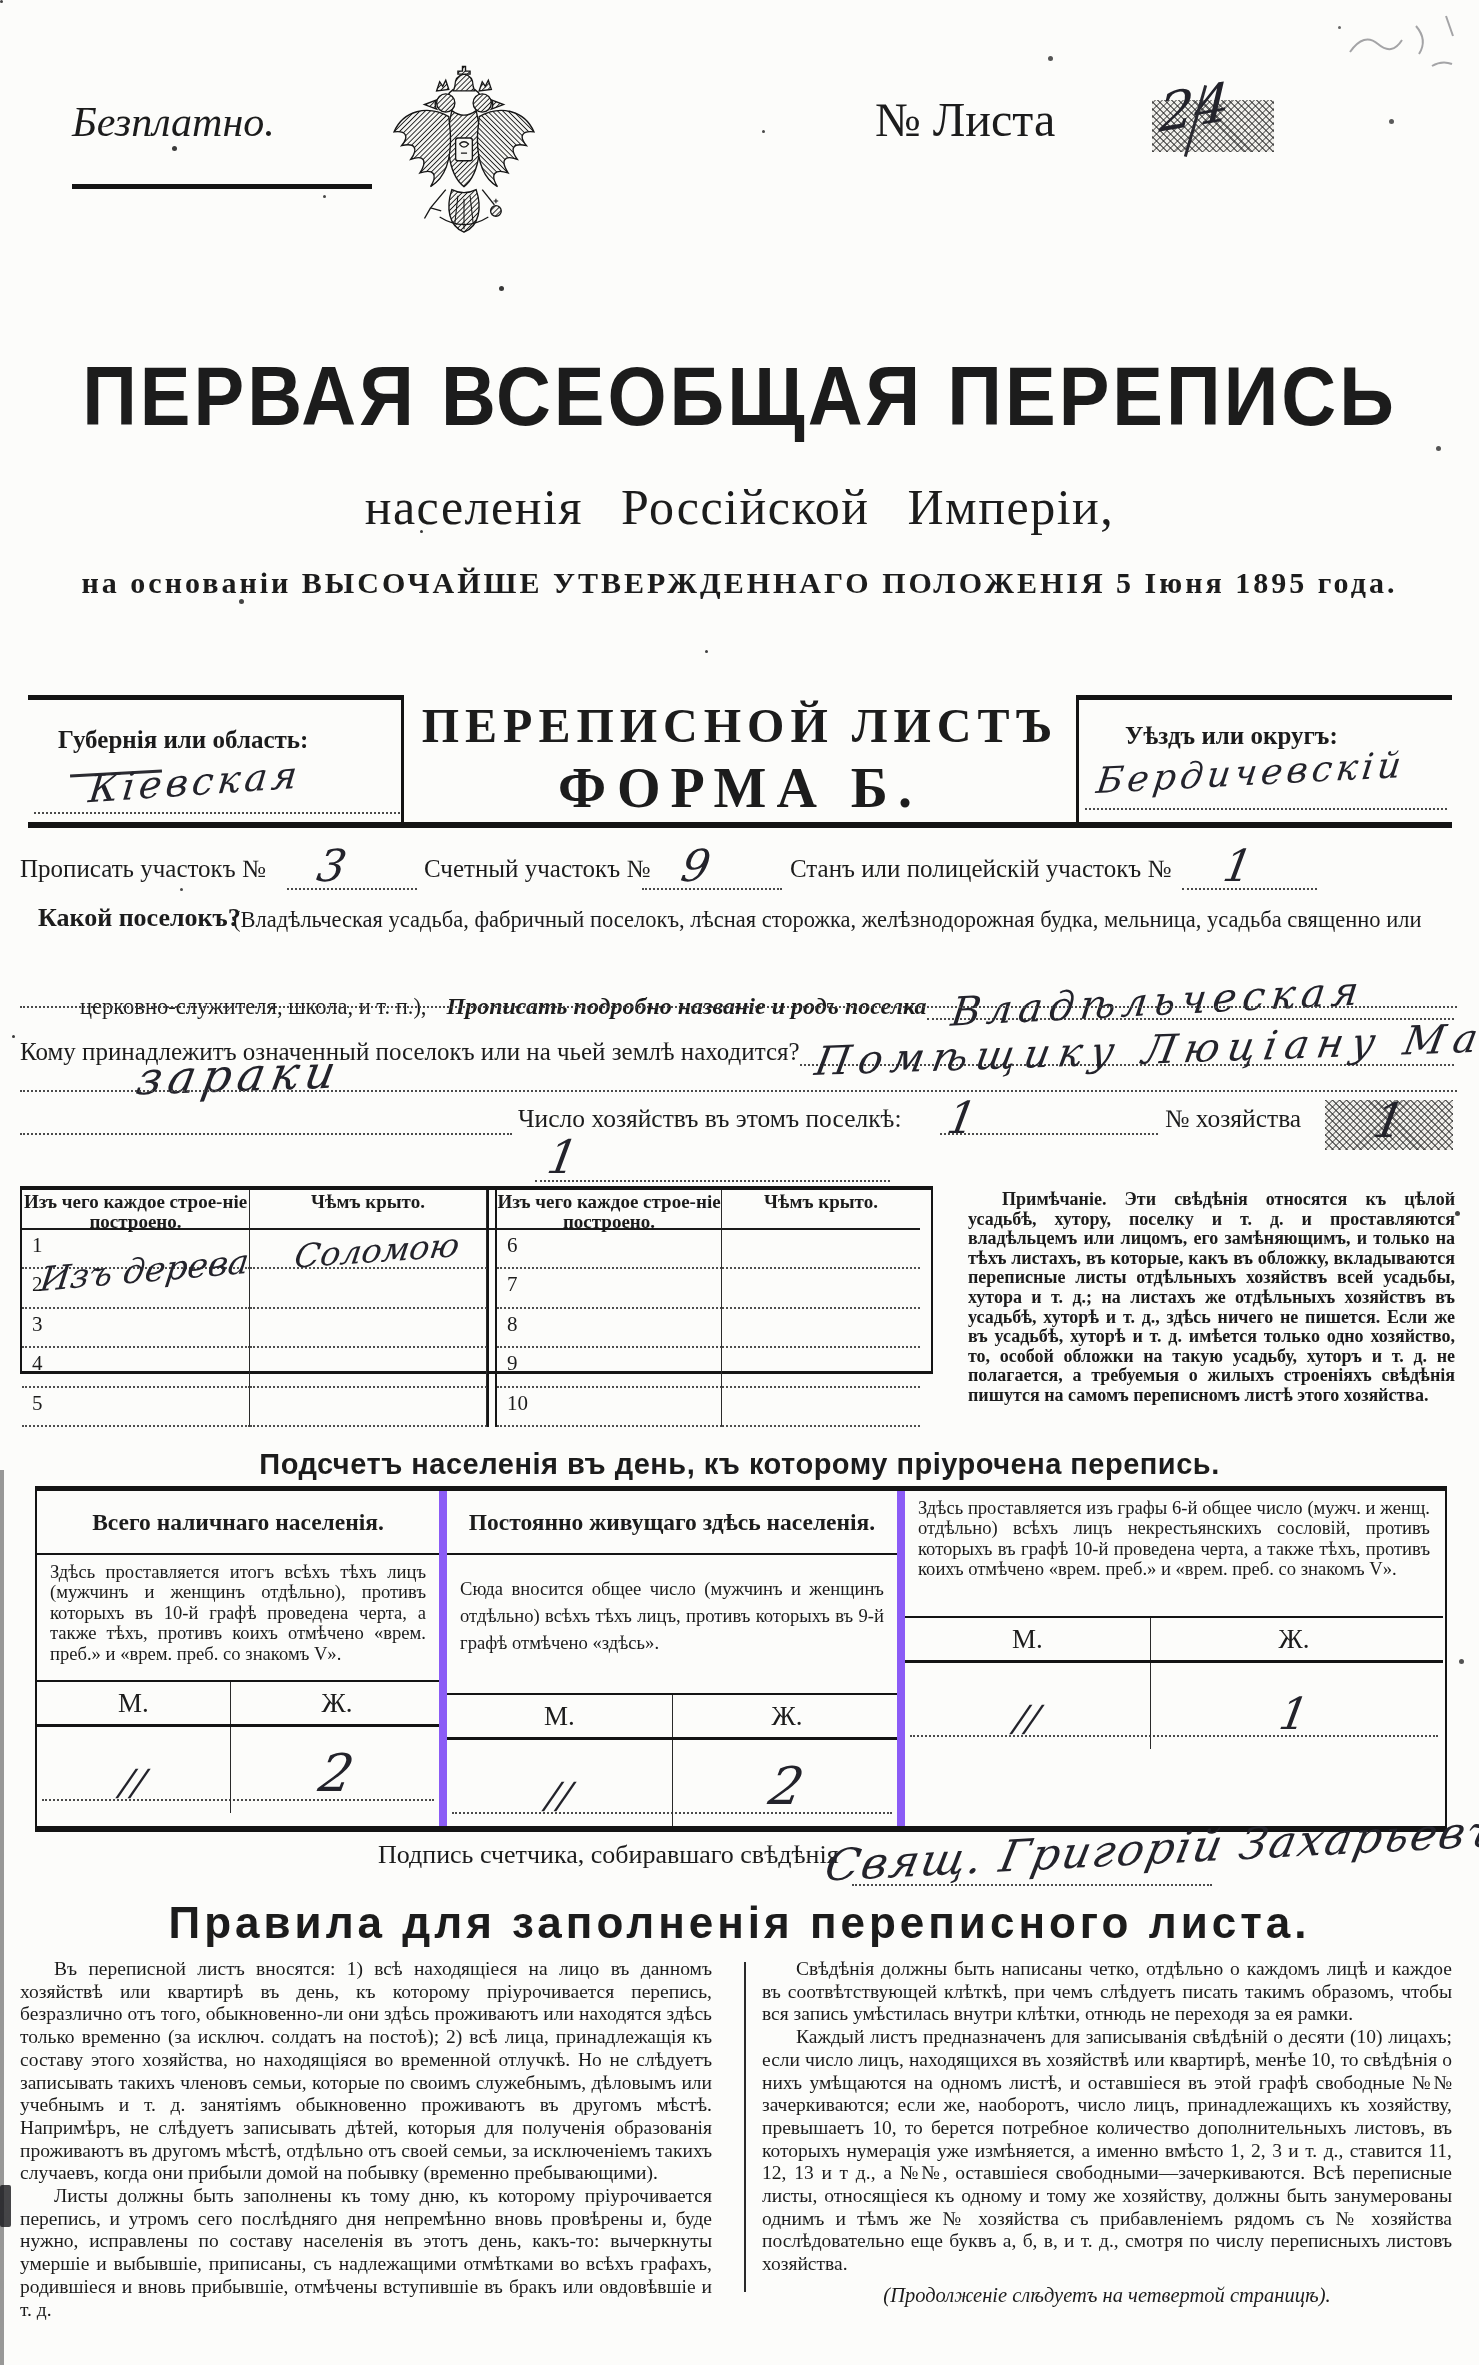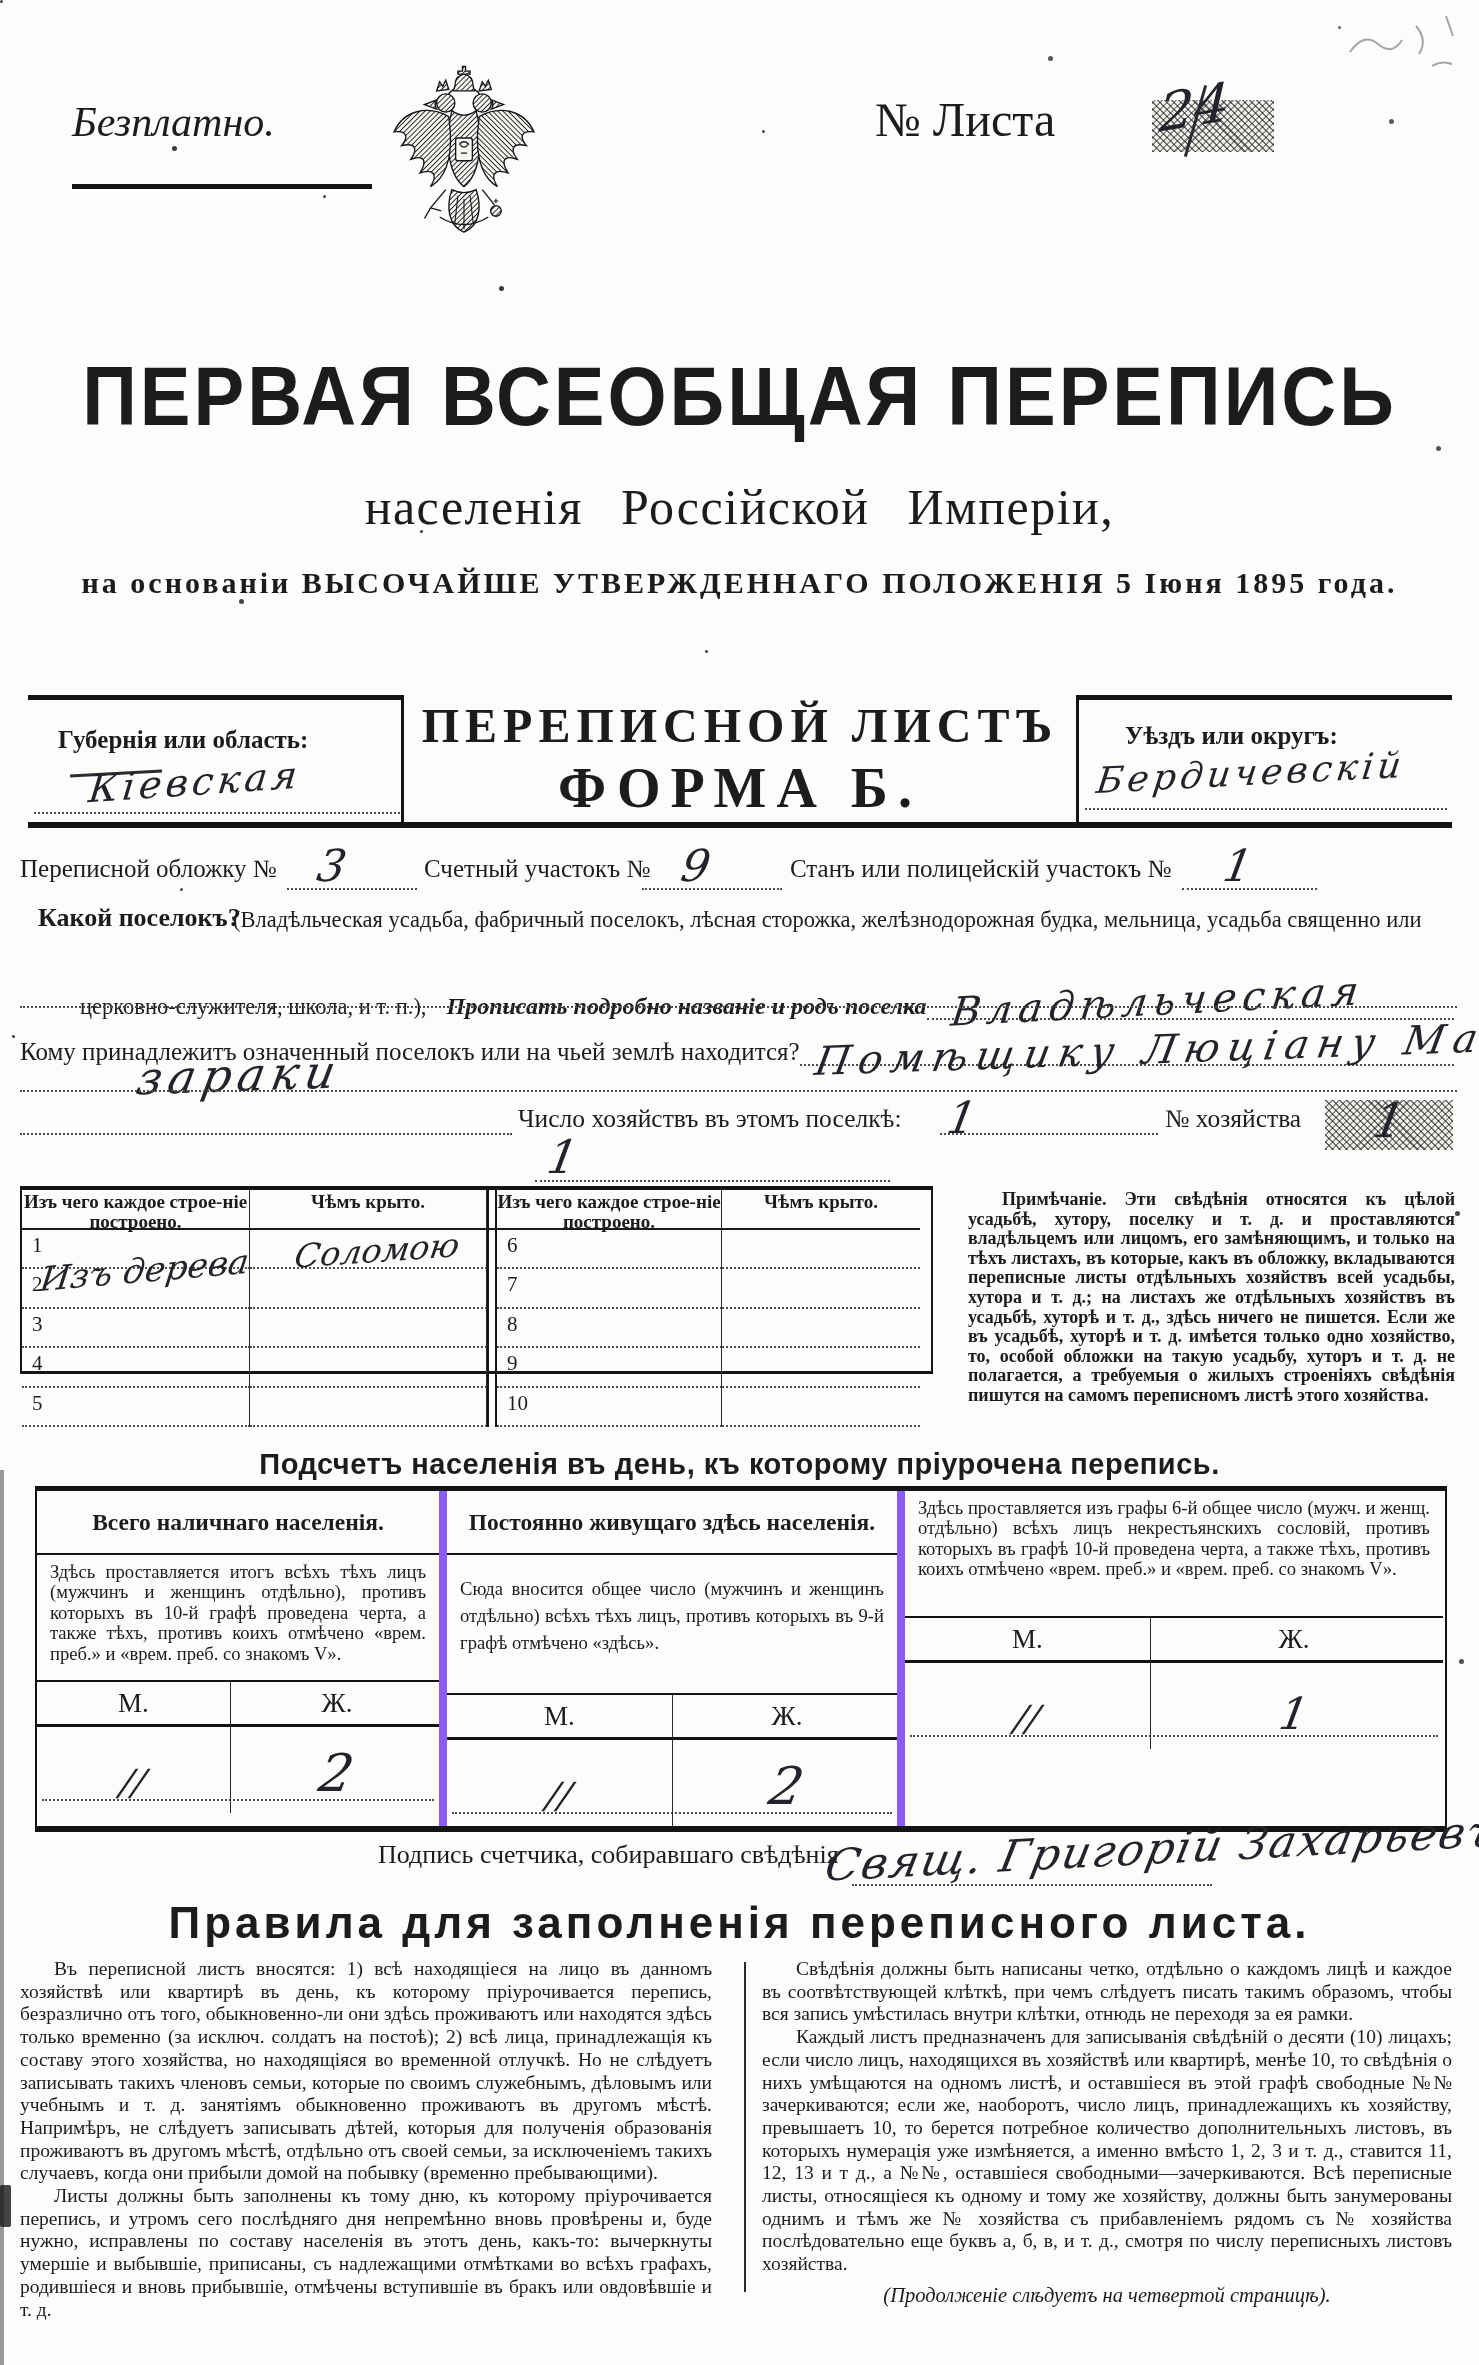--- a/index.html
+++ b/index.html
@@ -132,21 +132,21 @@
   <div class="abs hand" style="left:90px;top:760px;font-size:38px;letter-spacing:4px;transform:skewX(-10deg) rotate(-4deg);">Кіевская</div>
   <div class="abs dots" style="left:34px;top:812px;width:366px;"></div>
 
   <div class="abs serif b" style="left:410px;top:698px;width:660px;font-size:48px;letter-spacing:6px;text-align:center;">ПЕРЕПИСНОЙ ЛИСТЪ</div>
   <div class="abs serif b" style="left:410px;top:756px;width:660px;font-size:56px;letter-spacing:10px;text-align:center;">ФОРМА Б.</div>
 
   <div class="abs serif b" style="left:1125px;top:722px;font-size:25px;">Уѣздъ или округъ:</div>
   <div class="abs hand" style="left:1098px;top:752px;font-size:36px;letter-spacing:4px;transform:skewX(-10deg) rotate(-3deg);">Бердичевскій</div>
   <div class="abs dots" style="left:1085px;top:808px;width:362px;"></div>
 
-  <div class="abs serif" style="left:20px;top:855px;font-size:25px;">Переписной обложку №</div>
+  <div class="abs serif" style="left:20px;top:855px;font-size:25px;">Прописать участокъ №</div>
   <div class="abs dots" style="left:287px;top:888px;width:130px;"></div>
   <div class="abs hand" style="left:318px;top:840px;font-size:44px;">3</div>
 
   <div class="abs serif" style="left:424px;top:855px;font-size:25px;">Счетный участокъ №</div>
   <div class="abs dots" style="left:642px;top:888px;width:140px;"></div>
   <div class="abs hand" style="left:682px;top:840px;font-size:44px;">9</div>
 
   <div class="abs serif" style="left:790px;top:855px;font-size:25px;">Станъ или полицейскій участокъ №</div>
   <div class="abs dots" style="left:1182px;top:888px;width:135px;"></div>
   <div class="abs hand" style="left:1224px;top:840px;font-size:44px;">1</div>

